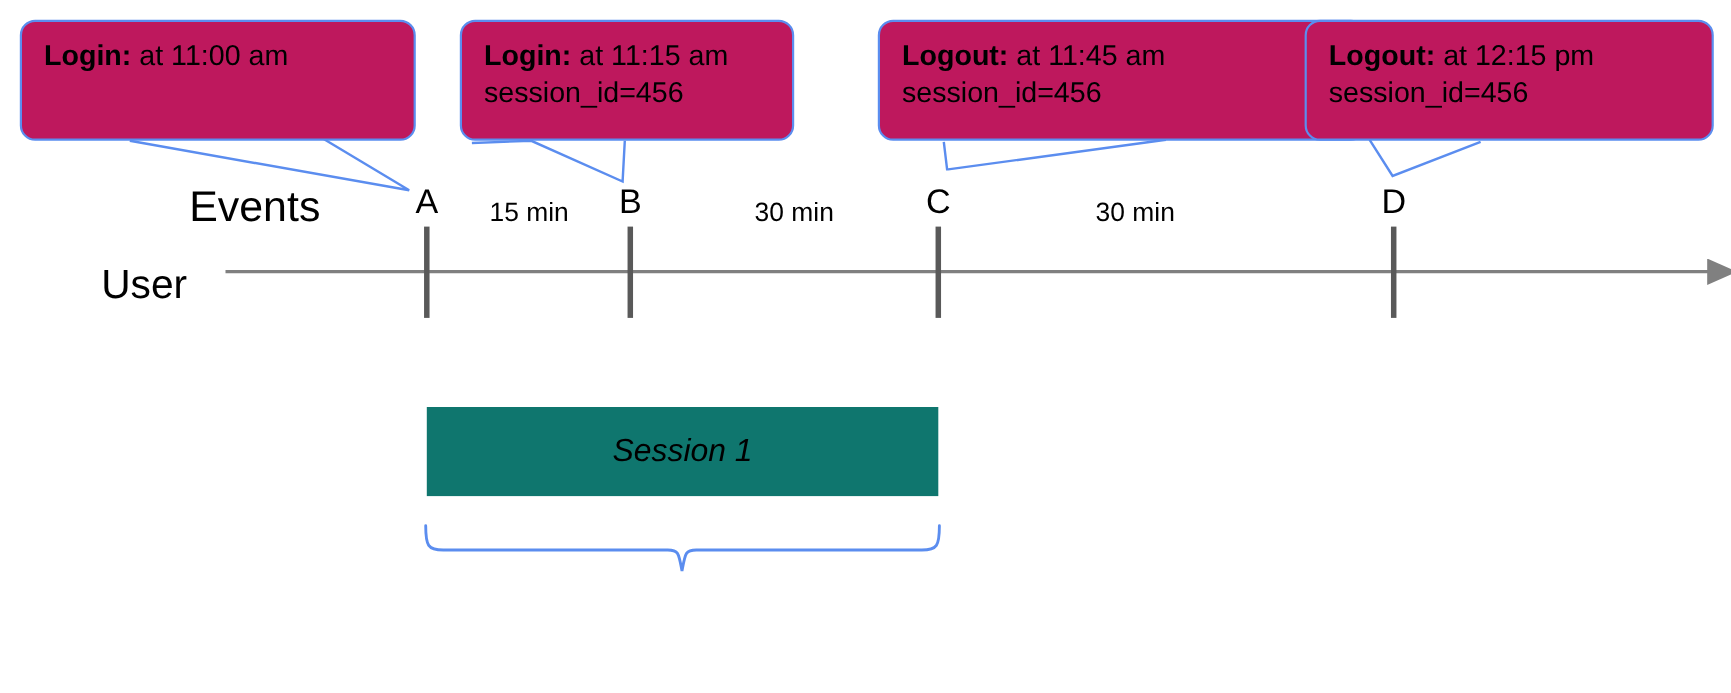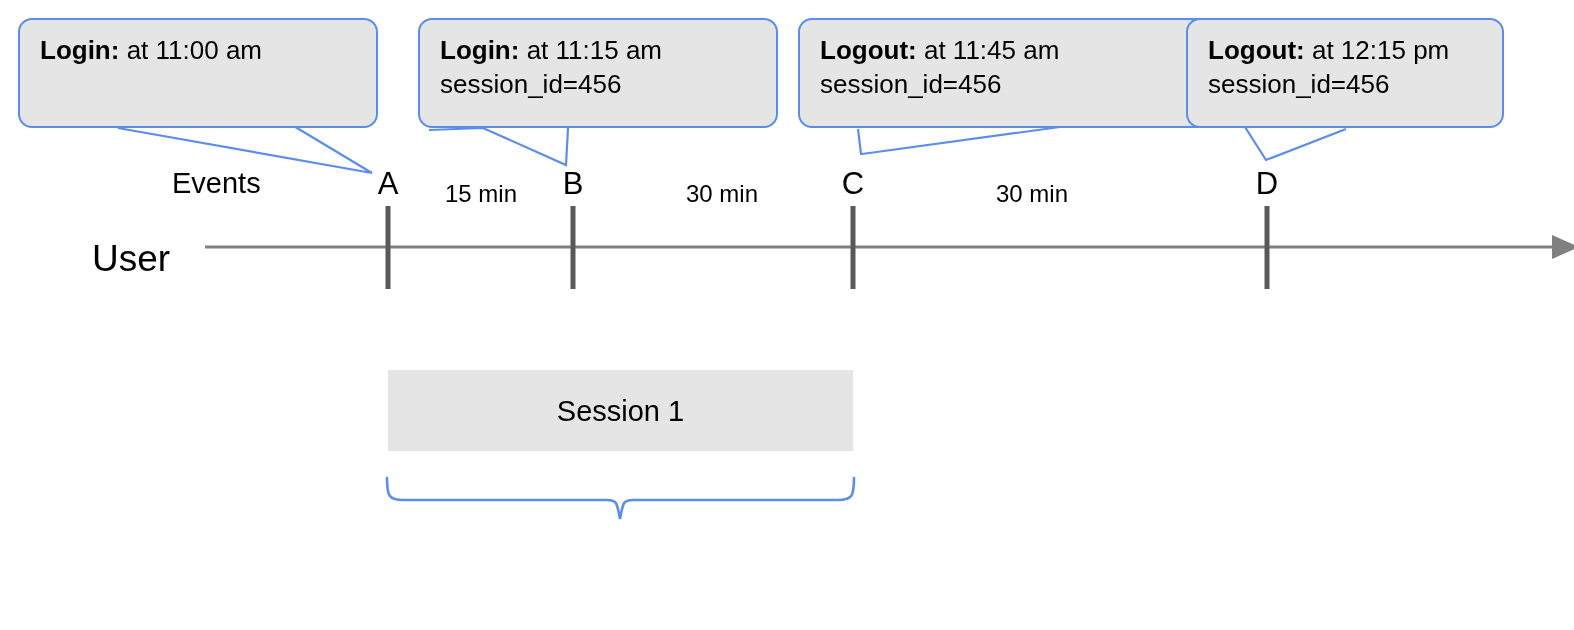--- a/index.html
+++ b/index.html
@@ -17,21 +17,21 @@
     height: 630px;
     overflow: hidden;
     background: #ffffff;
   }
   
   .callout {
     position: absolute;
     box-sizing: border-box;
     border: 2px solid #5b8def;
     border-radius: 14px;
-    background: #e5e5e5;
+    background: #be185d;
     padding: 14px 18px 10px 20px;
     line-height: 1.30;
     font-size: 26px;
     white-space: nowrap;
     z-index: 3;
   }
   .callout .line1 { display: block; }
   .callout .line2 { display: block; }
   .callout .evt { font-weight: bold; }
   
@@ -43,21 +43,21 @@
     height: 630px;
     z-index: 2;
   }
   
   .lbl {
     position: absolute;
     white-space: nowrap;
     z-index: 4;
   }
   .lbl-events {
-    font-size: 29px;
+    font-size: 39px;
     left: 172px;
     top: 167px;
   }
   .lbl-user {
     font-size: 37px;
     left: 92px;
     top: 238px;
   }
   .marker-letter {
     font-size: 31px;
@@ -75,22 +75,23 @@
     top: 575px;
     left: 620px;
   }
   
   #session-bar {
     position: absolute;
     left: 388px;
     top: 370px;
     width: 465px;
     height: 81px;
-    background: #e5e5e5;
+    background: #0f766e;
     z-index: 2;
+    font-style: italic;
   }
   #session-bar .bar-text {
     position: absolute;
     left: 0;
     right: 0;
     top: 50%;
     transform: translateY(-50%);
     text-align: center;
     font-size: 29px;
     color: #000000;
@@ -98,31 +99,31 @@
 </style>
 </head>
 <body>
 
 <div id="canvas">
 
   <div class="callout" style="left:18px; top:18px; width:360px; height:110px;">
     <span class="line1"><span class="evt">Login:</span><span> at 11:00 am</span></span>
   </div>
 
-  <div class="callout" style="left:418px; top:18px; width:360px; height:110px;">
+  <div class="callout" style="left:418px; top:18px; width:304px; height:110px;">
     <span class="line1"><span class="evt">Login:</span><span> at 11:15 am</span></span>
     <span class="line2">session_id=456</span>
   </div>
 
   <div class="callout" style="left:798px; top:18px; width:444px; height:110px;">
     <span class="line1"><span class="evt">Logout:</span><span> at 11:45 am</span></span>
     <span class="line2">session_id=456</span>
   </div>
 
-  <div class="callout" style="left:1186px; top:18px; width:318px; height:110px;">
+  <div class="callout" style="left:1186px; top:18px; width:372px; height:110px;">
     <span class="line1"><span class="evt">Logout:</span><span> at 12:15 pm</span></span>
     <span class="line2">session_id=456</span>
   </div>
 
   <svg id="vector" viewBox="0 0 1574 630">
     <defs>
       <marker id="axis-arrow" markerWidth="10" markerHeight="10" refX="2" refY="4" orient="auto" markerUnits="strokeWidth">
         <path d="M0,0 L9,4 L0,8 z" fill="#808080"></path>
       </marker>
     </defs>

